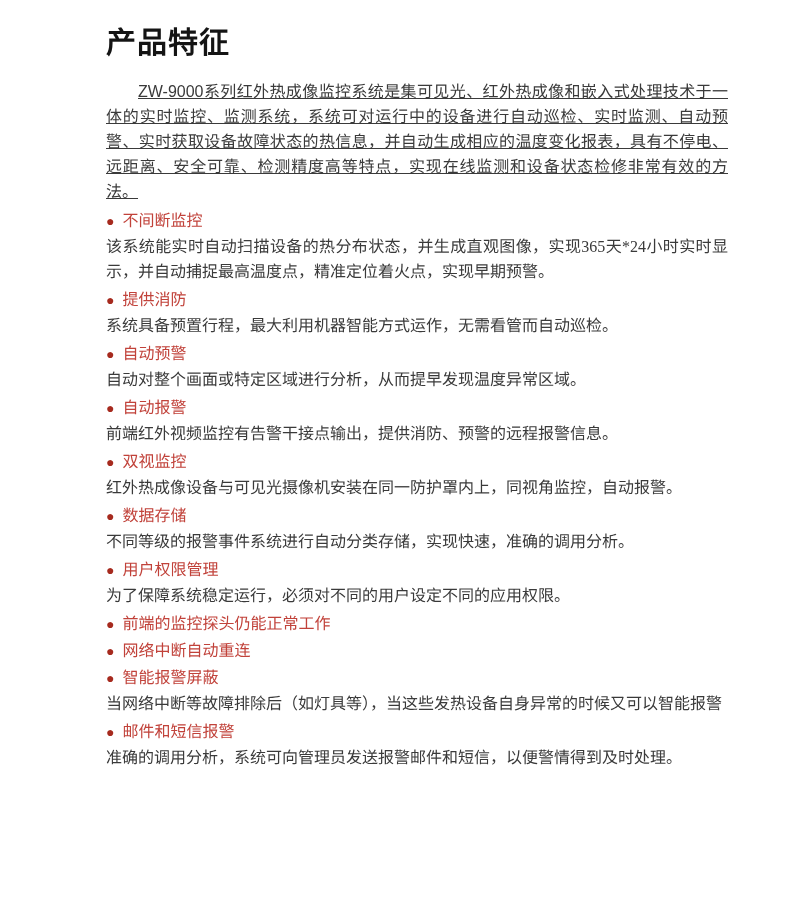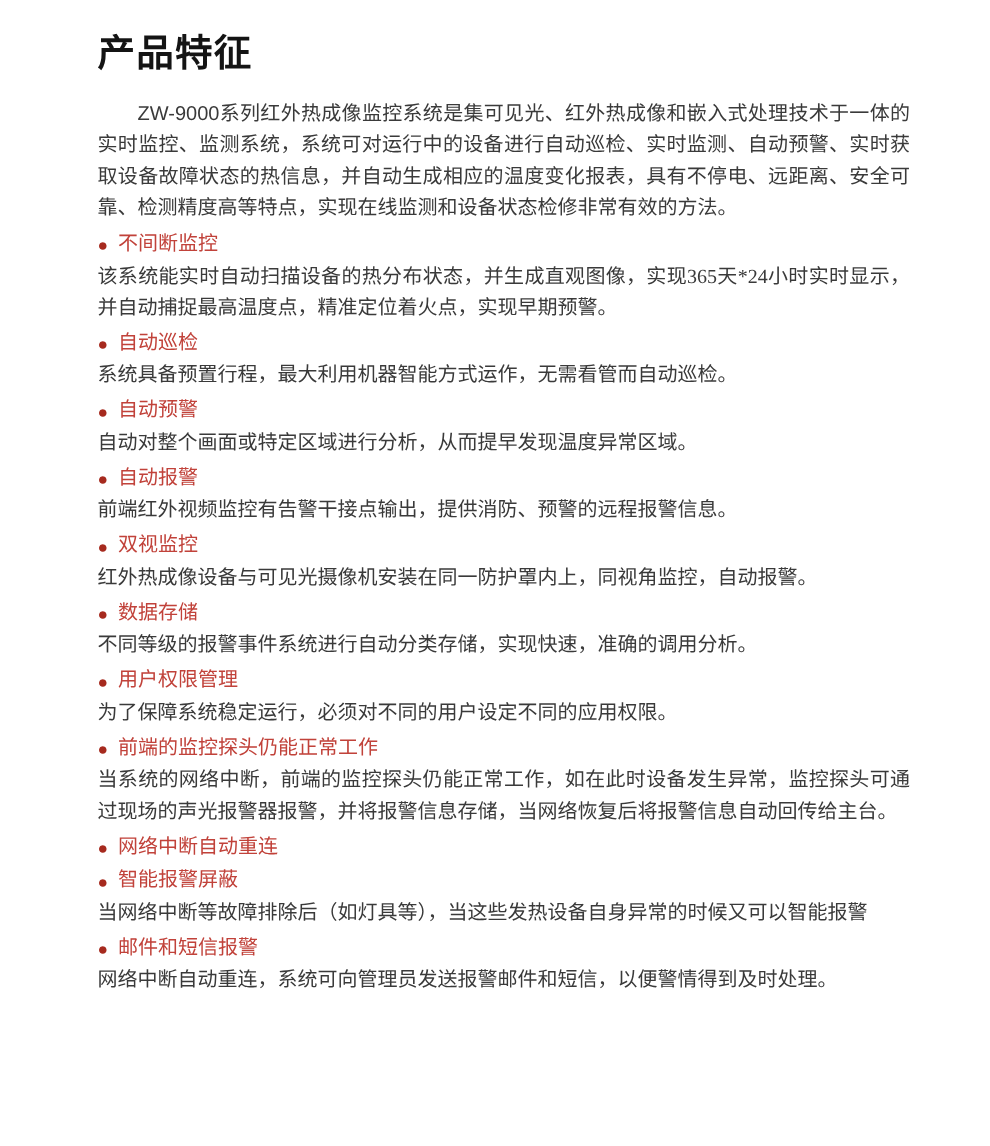--- a/index.html
+++ b/index.html
@@ -7,37 +7,38 @@
     --heading-red:#c1423a;
     --body-text:#3a3a3a;
     --title-text:#141414;
   }
   html,body{margin:0;padding:0;background:#ffffff;}
   .page{
     width:792px;
     min-height:917px;
     box-sizing:border-box;
     background:#ffffff;
-    padding:14px 64px 40px 78px;
+    padding:14px 64px 40px 106px;
     font-family:"Liberation Sans","DejaVu Sans",sans-serif;
     color:var(--body-text);
   }
   .page-title{
     font-size:30px;
     font-weight:700;
     color:var(--title-text);
     letter-spacing:1px;
     margin:4px 0 17px 0;
   }
   .intro{
     font-size:16px;
     line-height:25px;
     text-align:justify;
     text-indent:2em;
     margin:0 0 6px 0;
+    text-decoration:underline;
   }
   .feature{margin:0;}
   .feature-heading{
     display:flex;
     align-items:center;
     font-size:16px;
     font-weight:400;
     line-height:22px;
     margin:5px 0 2px 0;
   }
@@ -69,21 +70,21 @@
     <h2 class="feature-heading">
       <span class="bullet">●</span>
       <span class="feature-title">不间断监控</span>
     </h2>
     <p class="feature-body">该系统能实时自动扫描设备的热分布状态，并生成直观图像，实现365天*24小时实时显示，并自动捕捉最高温度点，精准定位着火点，实现早期预警。</p>
   </section>
 
   <section class="feature">
     <h2 class="feature-heading">
       <span class="bullet">●</span>
-      <span class="feature-title">自动巡检</span>
+      <span class="feature-title">提供消防</span>
     </h2>
     <p class="feature-body">系统具备预置行程，最大利用机器智能方式运作，无需看管而自动巡检。</p>
   </section>
 
   <section class="feature">
     <h2 class="feature-heading">
       <span class="bullet">●</span>
       <span class="feature-title">自动预警</span>
     </h2>
     <p class="feature-body">自动对整个画面或特定区域进行分析，从而提早发现温度异常区域。</p>
@@ -119,21 +120,20 @@
       <span class="feature-title">用户权限管理</span>
     </h2>
     <p class="feature-body">为了保障系统稳定运行，必须对不同的用户设定不同的应用权限。</p>
   </section>
 
   <section class="feature">
     <h2 class="feature-heading">
       <span class="bullet">●</span>
       <span class="feature-title">前端的监控探头仍能正常工作</span>
     </h2>
-    <p class="feature-body">当系统的网络中断，前端的监控探头仍能正常工作，如在此时设备发生异常，监控探头可通过现场的声光报警器报警，并将报警信息存储，当网络恢复后将报警信息自动回传给主台。</p>
   </section>
 
   <section class="feature">
     <h2 class="feature-heading">
       <span class="bullet">●</span>
       <span class="feature-title">网络中断自动重连</span>
     </h2>
   </section>
 
   <section class="feature">
@@ -142,16 +142,16 @@
       <span class="feature-title">智能报警屏蔽</span>
     </h2>
     <p class="feature-body">当网络中断等故障排除后（如灯具等），当这些发热设备自身异常的时候又可以智能报警</p>
   </section>
 
   <section class="feature">
     <h2 class="feature-heading">
       <span class="bullet">●</span>
       <span class="feature-title">邮件和短信报警</span>
     </h2>
-    <p class="feature-body">网络中断自动重连，系统可向管理员发送报警邮件和短信，以便警情得到及时处理。</p>
+    <p class="feature-body">准确的调用分析，系统可向管理员发送报警邮件和短信，以便警情得到及时处理。</p>
   </section>
 </div>
 </div>
 
 </body></html>

